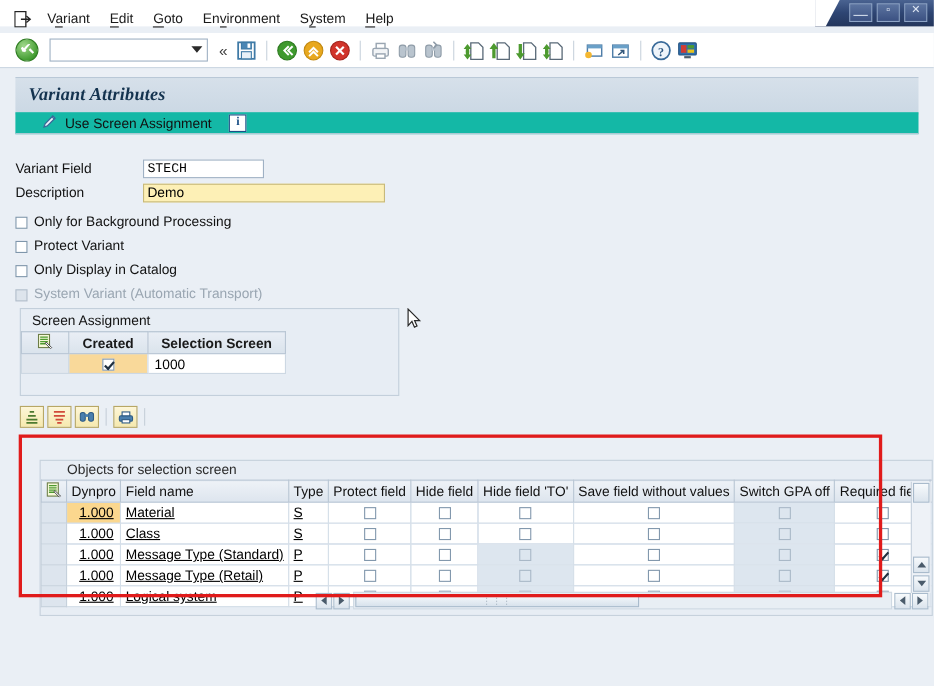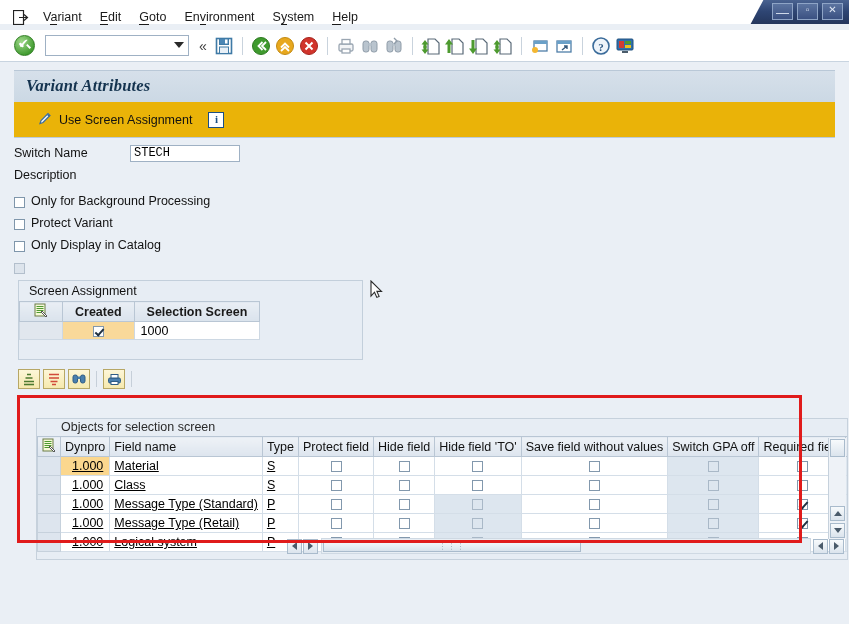--- a/index.html
+++ b/index.html
@@ -74,22 +74,22 @@
   .pagehdr{
     position:absolute;top:70px;left:14px;width:821px;height:32px;
     background:linear-gradient(180deg,#d6e0ea,#cbd8e4);
     border-top:1px solid #b9c8d7;border-bottom:1px solid #b5c5d4;
   }
   .pagehdr h1{
     margin:0;padding:5px 0 0 12px;font-size:16.5px;font-style:italic;font-weight:bold;
     color:#14334f;font-family:"Liberation Serif", serif;letter-spacing:0.2px;
   }
   .subbar{
-    position:absolute;top:102px;left:14px;width:821px;height:36px;
-    background:#eab308;border-bottom:1px solid #bccbd9;
+    position:absolute;top:102px;left:14px;width:821px;height:20px;
+    background:#14b8a6;border-bottom:1px solid #bccbd9;
     display:flex;align-items:center;padding-left:24px;box-sizing:border-box;
   }
   .usescreen{display:flex;align-items:center;gap:6px;font-size:12.5px;color:#111;}
   .info-ico{
     width:14px;height:14px;border:1px solid #1a4f86;background:#fff;margin-left:16px;
     color:#1a4f86;font-size:11px;font-weight:bold;text-align:center;line-height:13px;
     font-family:"Liberation Serif", serif;
   }
   
   .form{position:absolute;top:142px;left:0;width:849px;}
@@ -394,41 +394,43 @@
           <path d="M9.5 3.5l2 2" stroke="#3a6b9a" stroke-width="1.2"></path>
         </svg>
     </span>
     <span>Use Screen Assignment</span>
   </div>
   <div class="info-ico">i</div>
 </div>
 
 <div class="form">
   <div class="frow">
-    <div class="flabel">Switch Name</div>
+    <div class="flabel">Variant Field</div>
     <input class="finput name" value="STECH" style="">
   </div>
   <div class="frow">
     <div class="flabel">Description</div>
+    <input class="finput desc" value="Demo" style="">
   </div>
 
   <div class="cbrow">
     <span class="cbox"></span>
     <span class="cblabel">Only for Background Processing</span>
   </div>
   <div class="cbrow">
     <span class="cbox"></span>
     <span class="cblabel">Protect Variant</span>
   </div>
   <div class="cbrow">
     <span class="cbox"></span>
     <span class="cblabel">Only Display in Catalog</span>
   </div>
   <div class="cbrow">
     <span class="cbox disabled"></span>
+    <span class="cblabel dim">System Variant (Automatic Transport)</span>
   </div>
 </div>
 
 <div class="sa-wrap">
   <div class="sa-title">Screen Assignment</div>
   <table class="sa-table">
     <tbody>
         <tr>
       <th class="sa-icocell">
         <svg width="14" height="14" viewBox="0 0 14 14">

